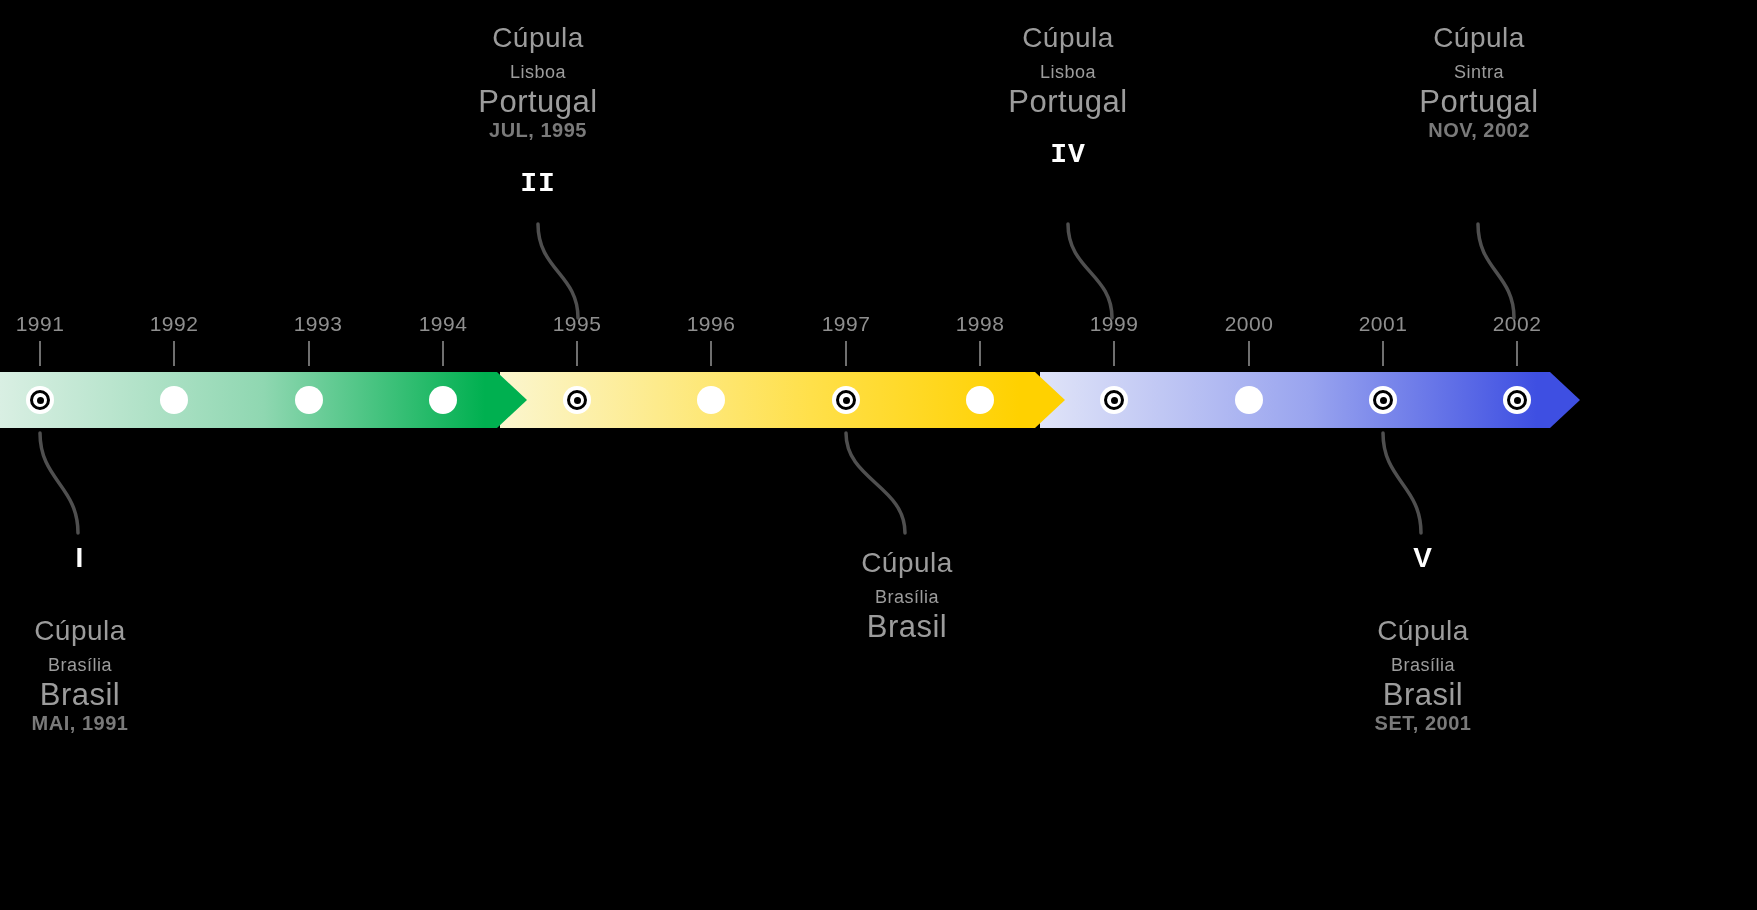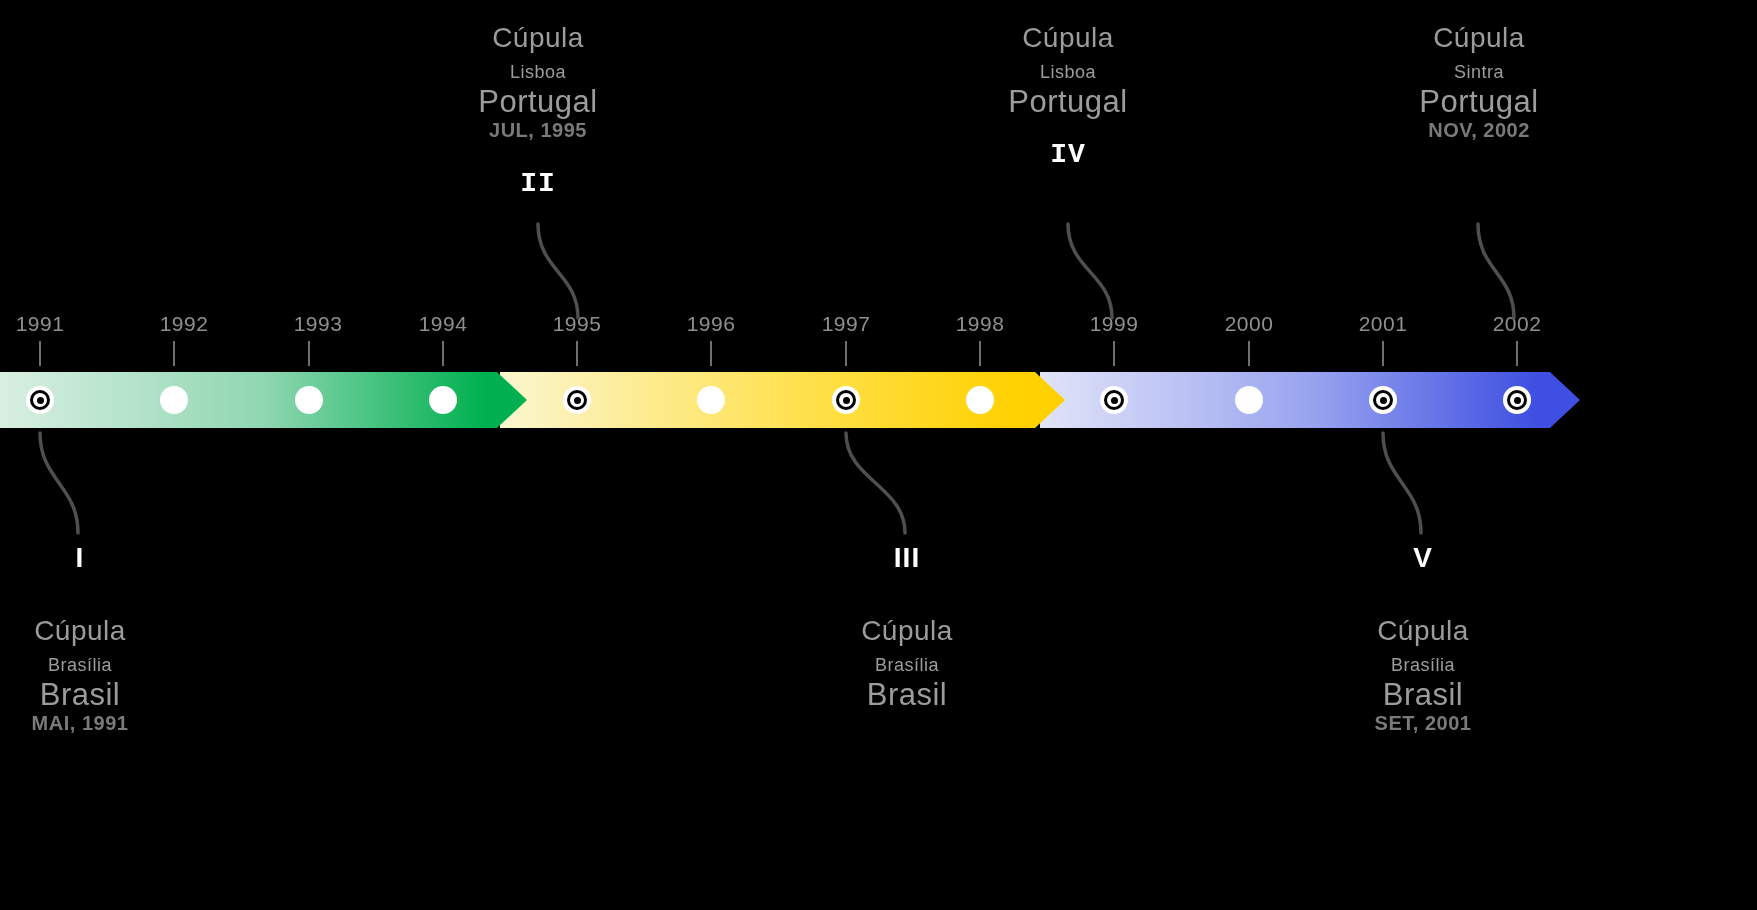--- a/index.html
+++ b/index.html
@@ -55,21 +55,21 @@
     <path d="M 1383 433 C 1383 480 1421 486 1421 533"></path>
     <path d="M 1478 224 C 1478 270 1514 274 1514 318"></path>
   </svg>
 
   <div class="segment seg-blue"></div>
   <div class="segment seg-yellow"></div>
   <div class="segment seg-green"></div>
 
   <div class="year-label" style="left:40px">1991</div>
   <div class="tick" style="left:40px"></div>
-  <div class="year-label" style="left:184px">1992</div>
+  <div class="year-label" style="left:174px">1992</div>
   <div class="tick" style="left:174px"></div>
   <div class="year-label" style="left:318px">1993</div>
   <div class="tick" style="left:309px"></div>
   <div class="year-label" style="left:443px">1994</div>
   <div class="tick" style="left:443px"></div>
   <div class="year-label" style="left:577px">1995</div>
   <div class="tick" style="left:577px"></div>
   <div class="year-label" style="left:711px">1996</div>
   <div class="tick" style="left:711px"></div>
   <div class="year-label" style="left:846px">1997</div>
@@ -108,21 +108,20 @@
 
   <div class="summit above" style="left:538px">
     <div class="title">Cúpula</div>
     <div class="city">Lisboa</div>
     <div class="country">Portugal</div>
     <div class="date">JUL, 1995</div>
     <div class="numeral">II</div>
   </div>
 
   <div class="summit below" style="left:907px">
-    <div class="numeral">III</div>
     <div class="title">Cúpula</div>
     <div class="city">Brasília</div>
     <div class="country">Brasil</div>
   </div>
 
   <div class="summit above" style="left:1068px">
     <div class="title">Cúpula</div>
     <div class="city">Lisboa</div>
     <div class="country">Portugal</div>
     <div class="numeral">IV</div>

